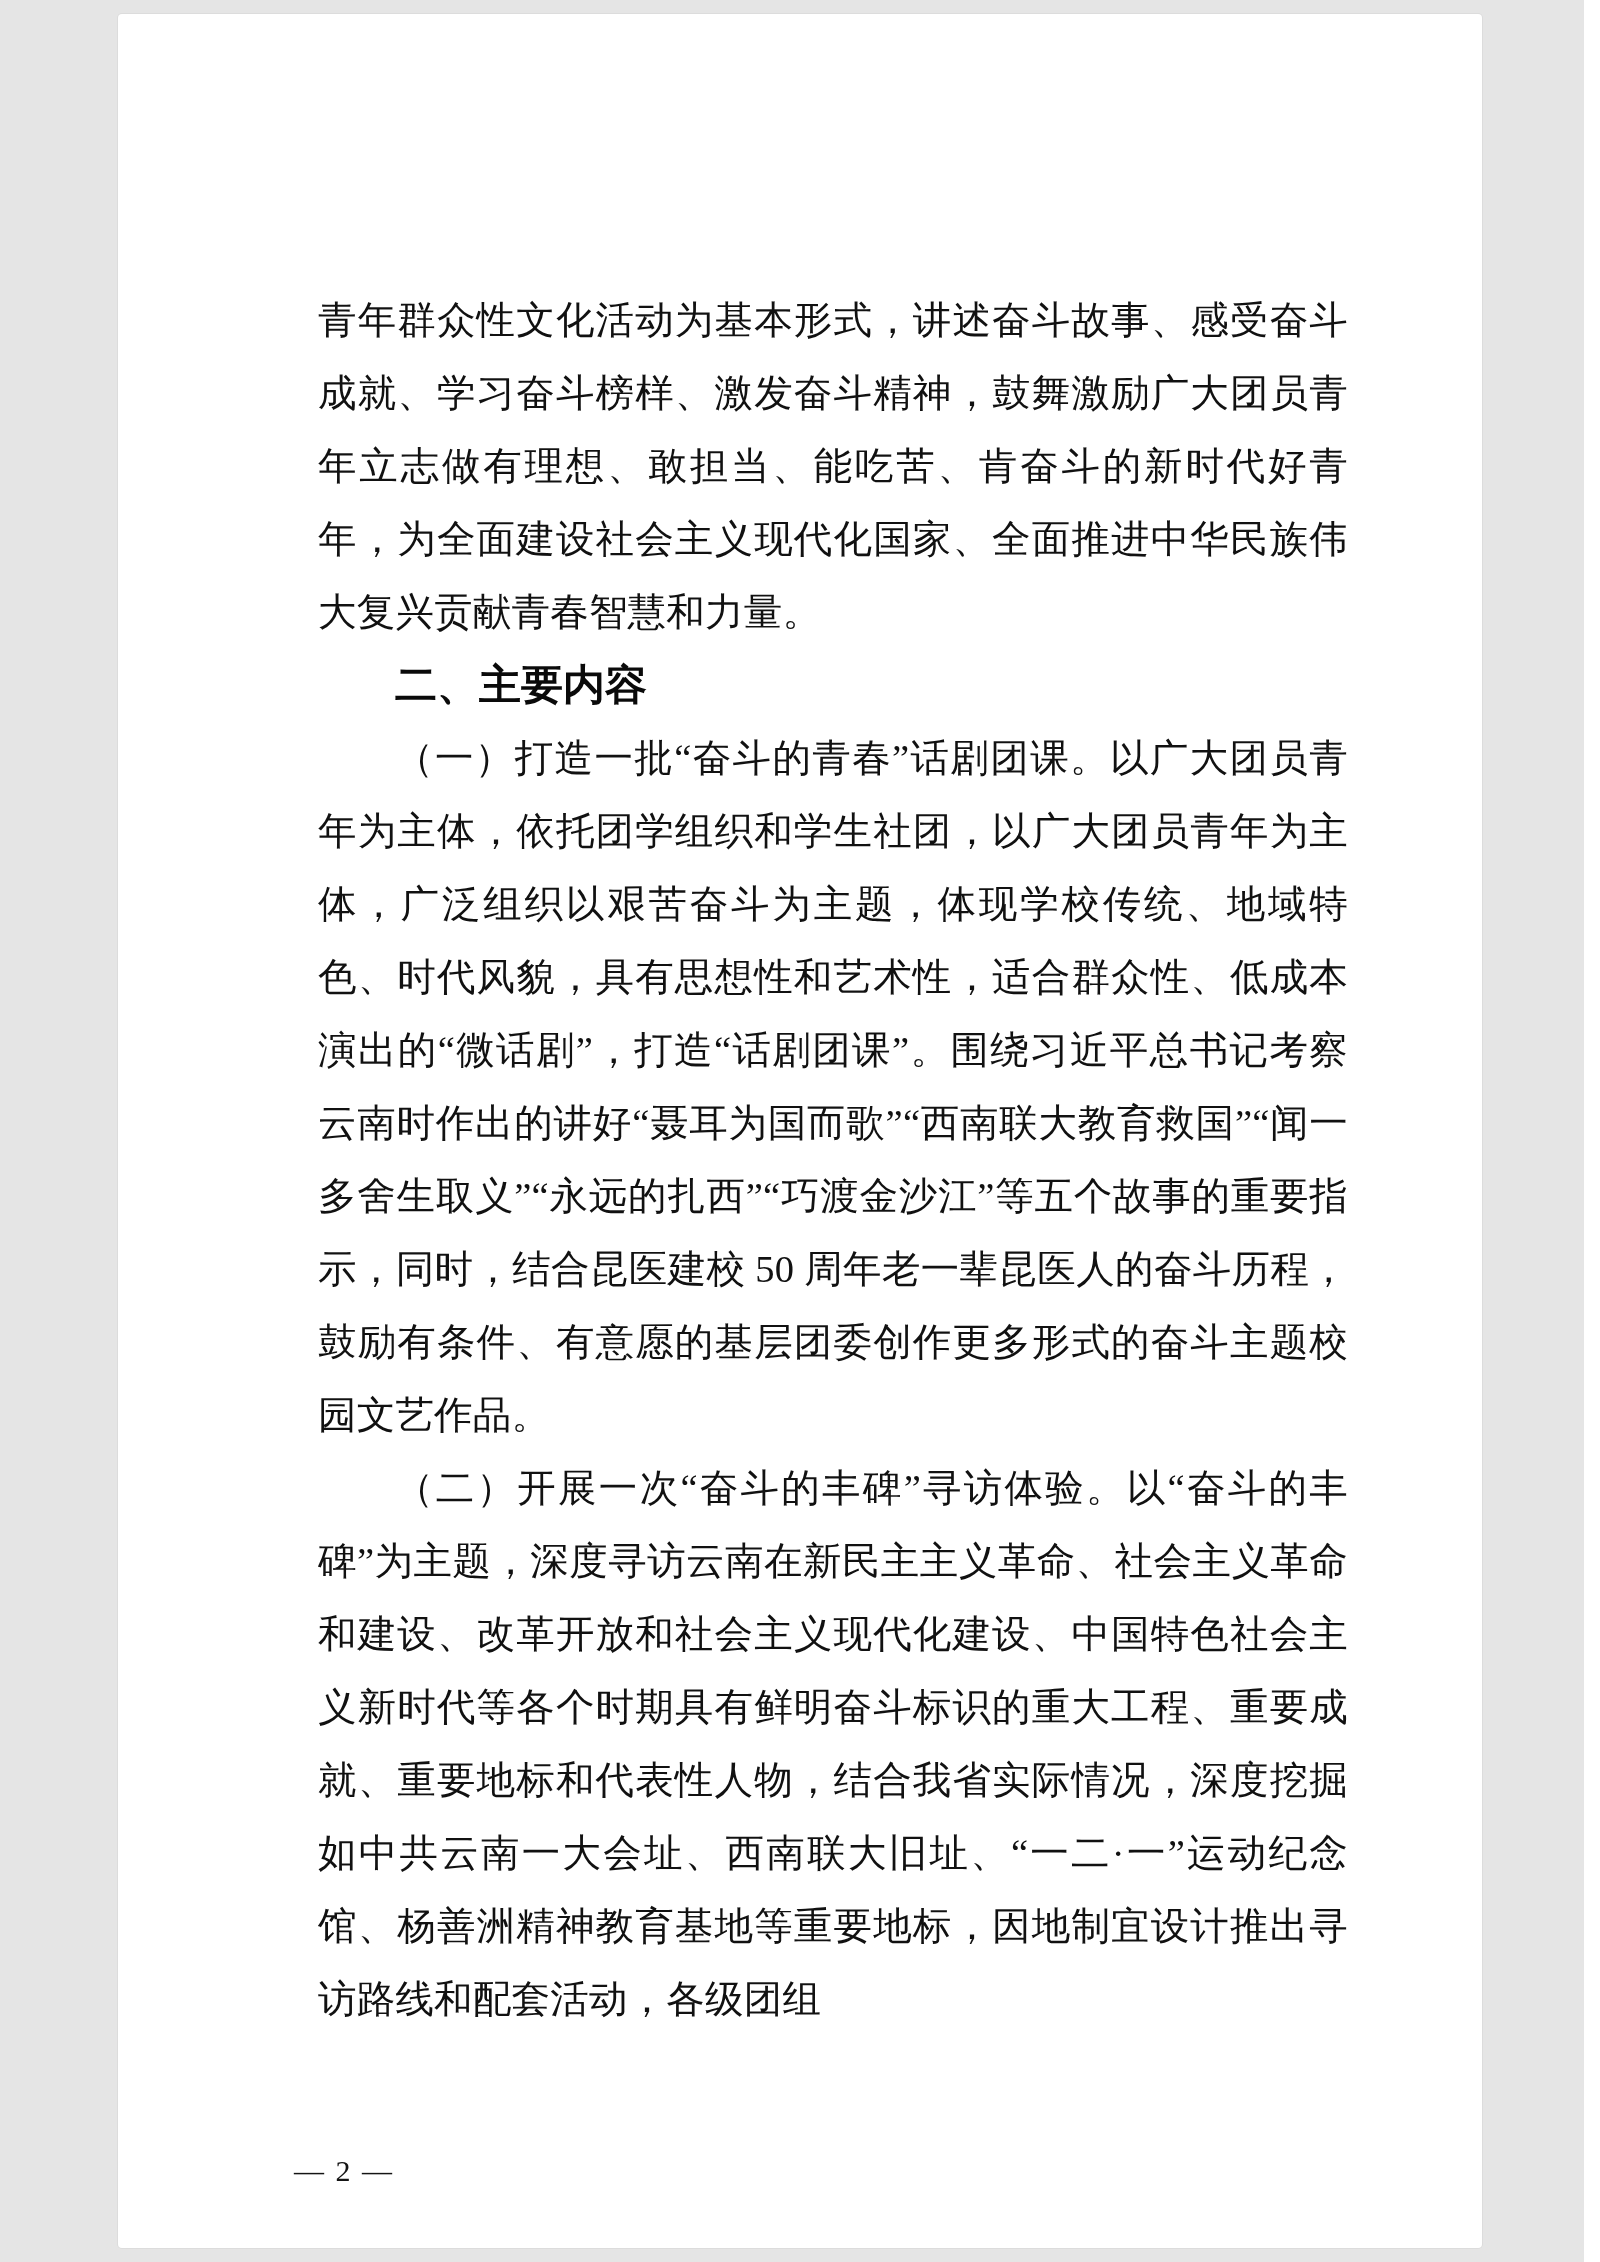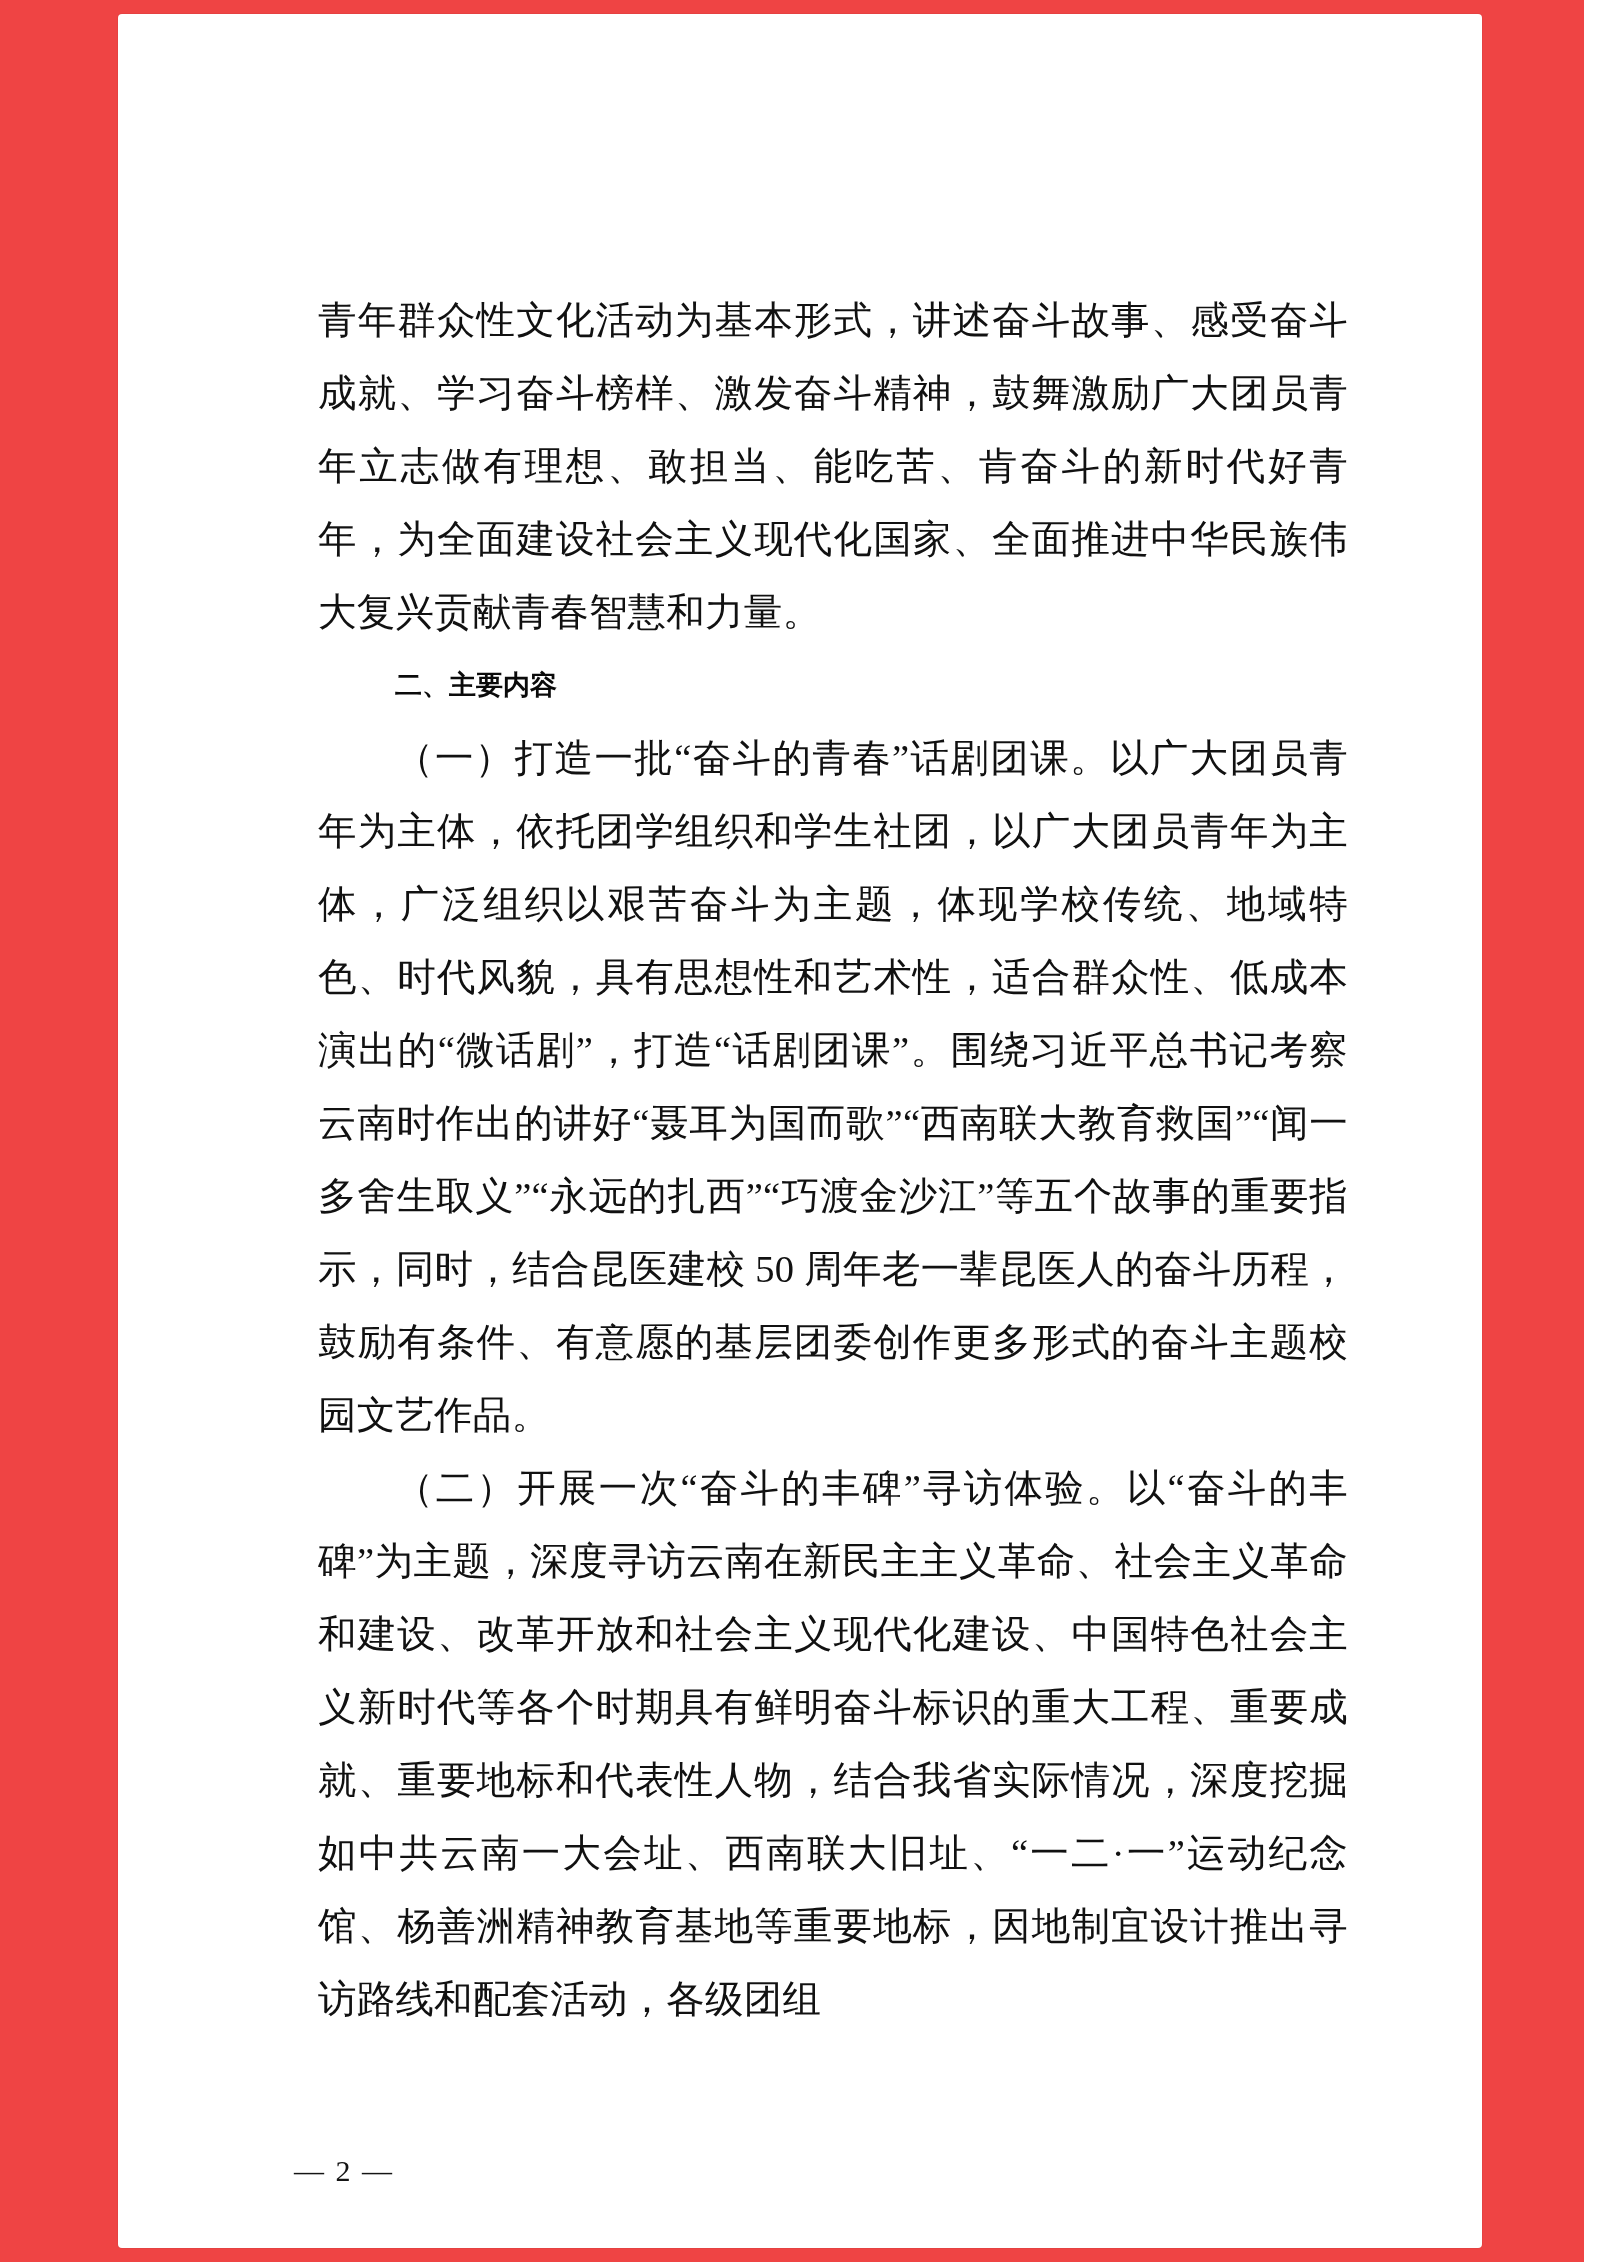--- a/index.html
+++ b/index.html
@@ -4,21 +4,21 @@
 <style>
   html, body {
     margin: 0;
     padding: 0;
     background: #ffffff;
   }
   .page {
     position: relative;
     width: 1584px;
     height: 2262px;
-    background: #ef4444;
+    background: #e5e5e5;
     box-sizing: border-box;
     overflow: hidden;
   }
   .sheet {
     position: absolute;
     left: 118px;
     top: 14px;
     width: 1364px;
     height: 2234px;
     background: #ffffff;
@@ -39,21 +39,21 @@
     text-align: justify;
     text-justify: inter-ideograph;
     margin: 0 0 0 0;
     letter-spacing: 0.2px;
   }
   .indent {
     text-indent: 77px;
   }
   .heading {
     font-family: "Liberation Serif", "DejaVu Serif", serif;
-    font-size: 27px;
+    font-size: 42px;
     line-height: 73px;
     font-weight: bold;
     color: #0a0a0a;
     text-indent: 77px;
     margin: 0;
   }
   .page-number-wrap {
     position: absolute;
     left: 176px;
     bottom: 60px;

